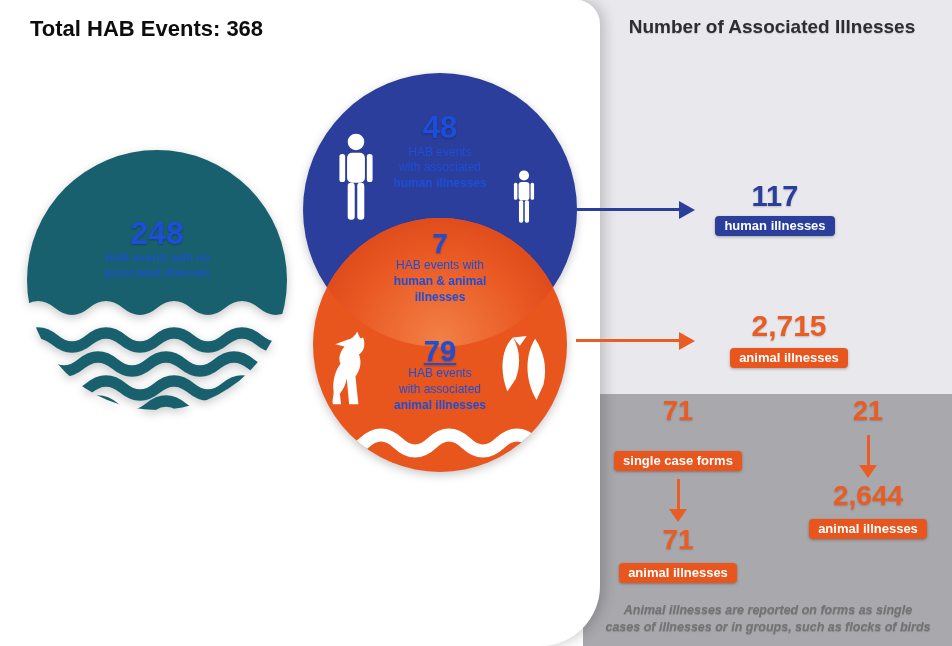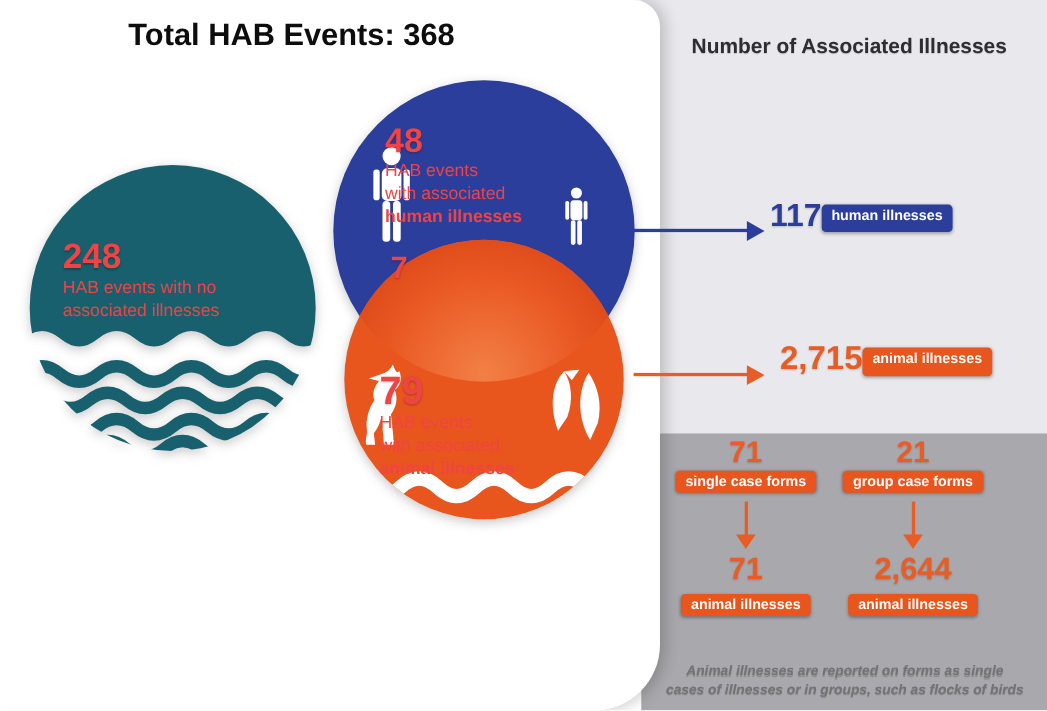--- a/index.html
+++ b/index.html
@@ -8,56 +8,56 @@
 
   
   .panel-top{position:absolute;left:583px;top:0;width:369px;height:394px;background:var(--panel-light);}
   .panel-bottom{position:absolute;left:583px;top:394px;width:369px;height:252px;background:var(--panel-dark);}
 
   
   .card{position:absolute;left:0;top:0;width:600px;height:646px;background:#fff;
         border-radius:0 24px 60px 0;box-shadow:4px 0 14px rgba(0,0,0,.20);}
 
   .abs{position:absolute;}
-  .left-title{left:30px;top:16px;width:470px;text-align:center;font-size:28px;font-weight:700;color:var(--title);}
-  .right-title{left:596px;top:32px;width:352px;text-align:center;font-size:19px;font-weight:700;color:var(--right-title);
+  .left-title{left:30px;top:16px;width:470px;font-size:22px;font-weight:700;color:var(--title);}
+  .right-title{left:596px;top:16px;width:352px;text-align:center;font-size:19px;font-weight:700;color:var(--right-title);
                text-shadow:0 1px 1px rgba(0,0,0,.15);}
 
   svg{display:block;}
   .venn-svg,.teal-svg{filter:drop-shadow(0 3px 5px rgba(0,0,0,.22));}
 
   
-  .circle-text{color:#ef4444;}
+  .circle-text{color:#1d4ed8;text-align:center;}
   .circle-text .num{font-weight:700;line-height:1.05;text-shadow:0 1px 2px rgba(0,0,0,.28);}
-  .circle-text .cap{font-size:16px;line-height:1.32;font-weight:400;}
+  .circle-text .cap{font-size:12px;line-height:1.32;font-weight:400;}
   .circle-text .cap .b{font-weight:700;}
 
   
   .hline{position:absolute;height:3px;background:currentColor;}
   .hline::after{content:"";position:absolute;right:-15px;top:50%;transform:translateY(-50%);
                 border-left:16px solid currentColor;border-top:9px solid transparent;border-bottom:9px solid transparent;}
   .vline{width:3px;background:currentColor;position:relative;}
   .vline::after{content:"";position:absolute;left:50%;bottom:-12px;transform:translateX(-50%);
                 border-top:13px solid currentColor;border-left:9px solid transparent;border-right:9px solid transparent;}
 
   
   .badge{display:inline-block;background:var(--orange);color:#fff;font-weight:700;font-size:13px;
          padding:2px 9px 3px;border-radius:4px;white-space:nowrap;box-shadow:0 1px 3px rgba(0,0,0,.3);}
   .badge.blue{background:var(--blue);}
 
   
-  .total-row{display:flex;flex-direction:row;}
+  .total-row{display:flex;flex-direction:column;align-items:center;}
   .total-row .val{font-weight:700;line-height:1.05;text-shadow:0 1px 2px rgba(0,0,0,.2);}
   .val.blue{color:var(--blue);}
   .val.orange{color:var(--orange-text);}
 
   
   .bcol{position:absolute;top:397px;width:150px;display:flex;flex-direction:column;align-items:center;}
   .bcol .count{font-size:27px;font-weight:700;color:var(--orange-text);line-height:1.1;text-shadow:0 1px 2px rgba(0,0,0,.2);}
-  .bcol .badge{margin-top:1px;}
+  .bcol .badge{margin-top:24px;}
   .bcol .vline{margin-top:8px;height:31px;color:var(--orange-text);}
   .bcol .result{margin-top:15px;font-size:28px;font-weight:700;color:var(--orange-text);line-height:1.1;
                 text-shadow:0 1px 2px rgba(0,0,0,.2);}
   .bcol .result-badge{margin-top:8px;}
 
   .note{left:600px;top:602px;width:336px;text-align:center;color:#737373;font-style:italic;
         font-size:12.5px;line-height:1.35;font-weight:700;text-shadow:0 1px 1px rgba(0,0,0,.2);}
 </style>
 </head>
 <body>
@@ -154,24 +154,29 @@
     <div class="num" style="font-size:31px;">48</div>
     <div class="cap">
       <div>HAB events</div>
       <div>with associated</div>
       <div class="b">human illnesses</div>
     </div>
   </div>
 
   <div class="abs circle-text" style="left:355px;top:229px;width:170px;">
     <div class="num" style="font-size:28px;">7</div>
+    <div class="cap">
+      <div>HAB events with</div>
+      <div class="b">human &amp; animal</div>
+      <div class="b">illnesses</div>
+    </div>
   </div>
 
   <div class="abs circle-text" style="left:345px;top:336px;width:190px;">
-    <div class="num" style="font-size:36px;">79</div>
+    <div class="num" style="font-size:29px;text-decoration:underline;">79</div>
     <div class="cap">
       <div>HAB events</div>
       <div>with associated</div>
       <div class="b">animal illnesses</div>
     </div>
   </div>
 
   <div class="hline" style="left:570px;top:208px;width:110px;color:var(--blue);"></div>
   <div class="hline" style="left:576px;top:339px;width:104px;color:var(--orange-text);"></div>
 
@@ -185,23 +190,22 @@
   </div>
 
   <div class="bcol" style="left:603px;">
     <div class="count">71</div>
     <div class="badge">single case forms</div>
     <div class="vline"></div>
     <div class="result">71</div>
     <div class="badge result-badge">animal illnesses</div>
   </div>
 
-  <div class="bcol" style="left:755px;">
+  <div class="bcol" style="left:793px;">
     <div class="count">21</div>
-    <div class="badge">group case forms</div>
     <div class="vline"></div>
     <div class="result">2,644</div>
     <div class="badge result-badge">animal illnesses</div>
   </div>
 
   <div class="abs note">
     <div>Animal illnesses are reported on forms as single</div>
     <div>cases of illnesses or in groups, such as flocks of birds</div>
   </div>
 

